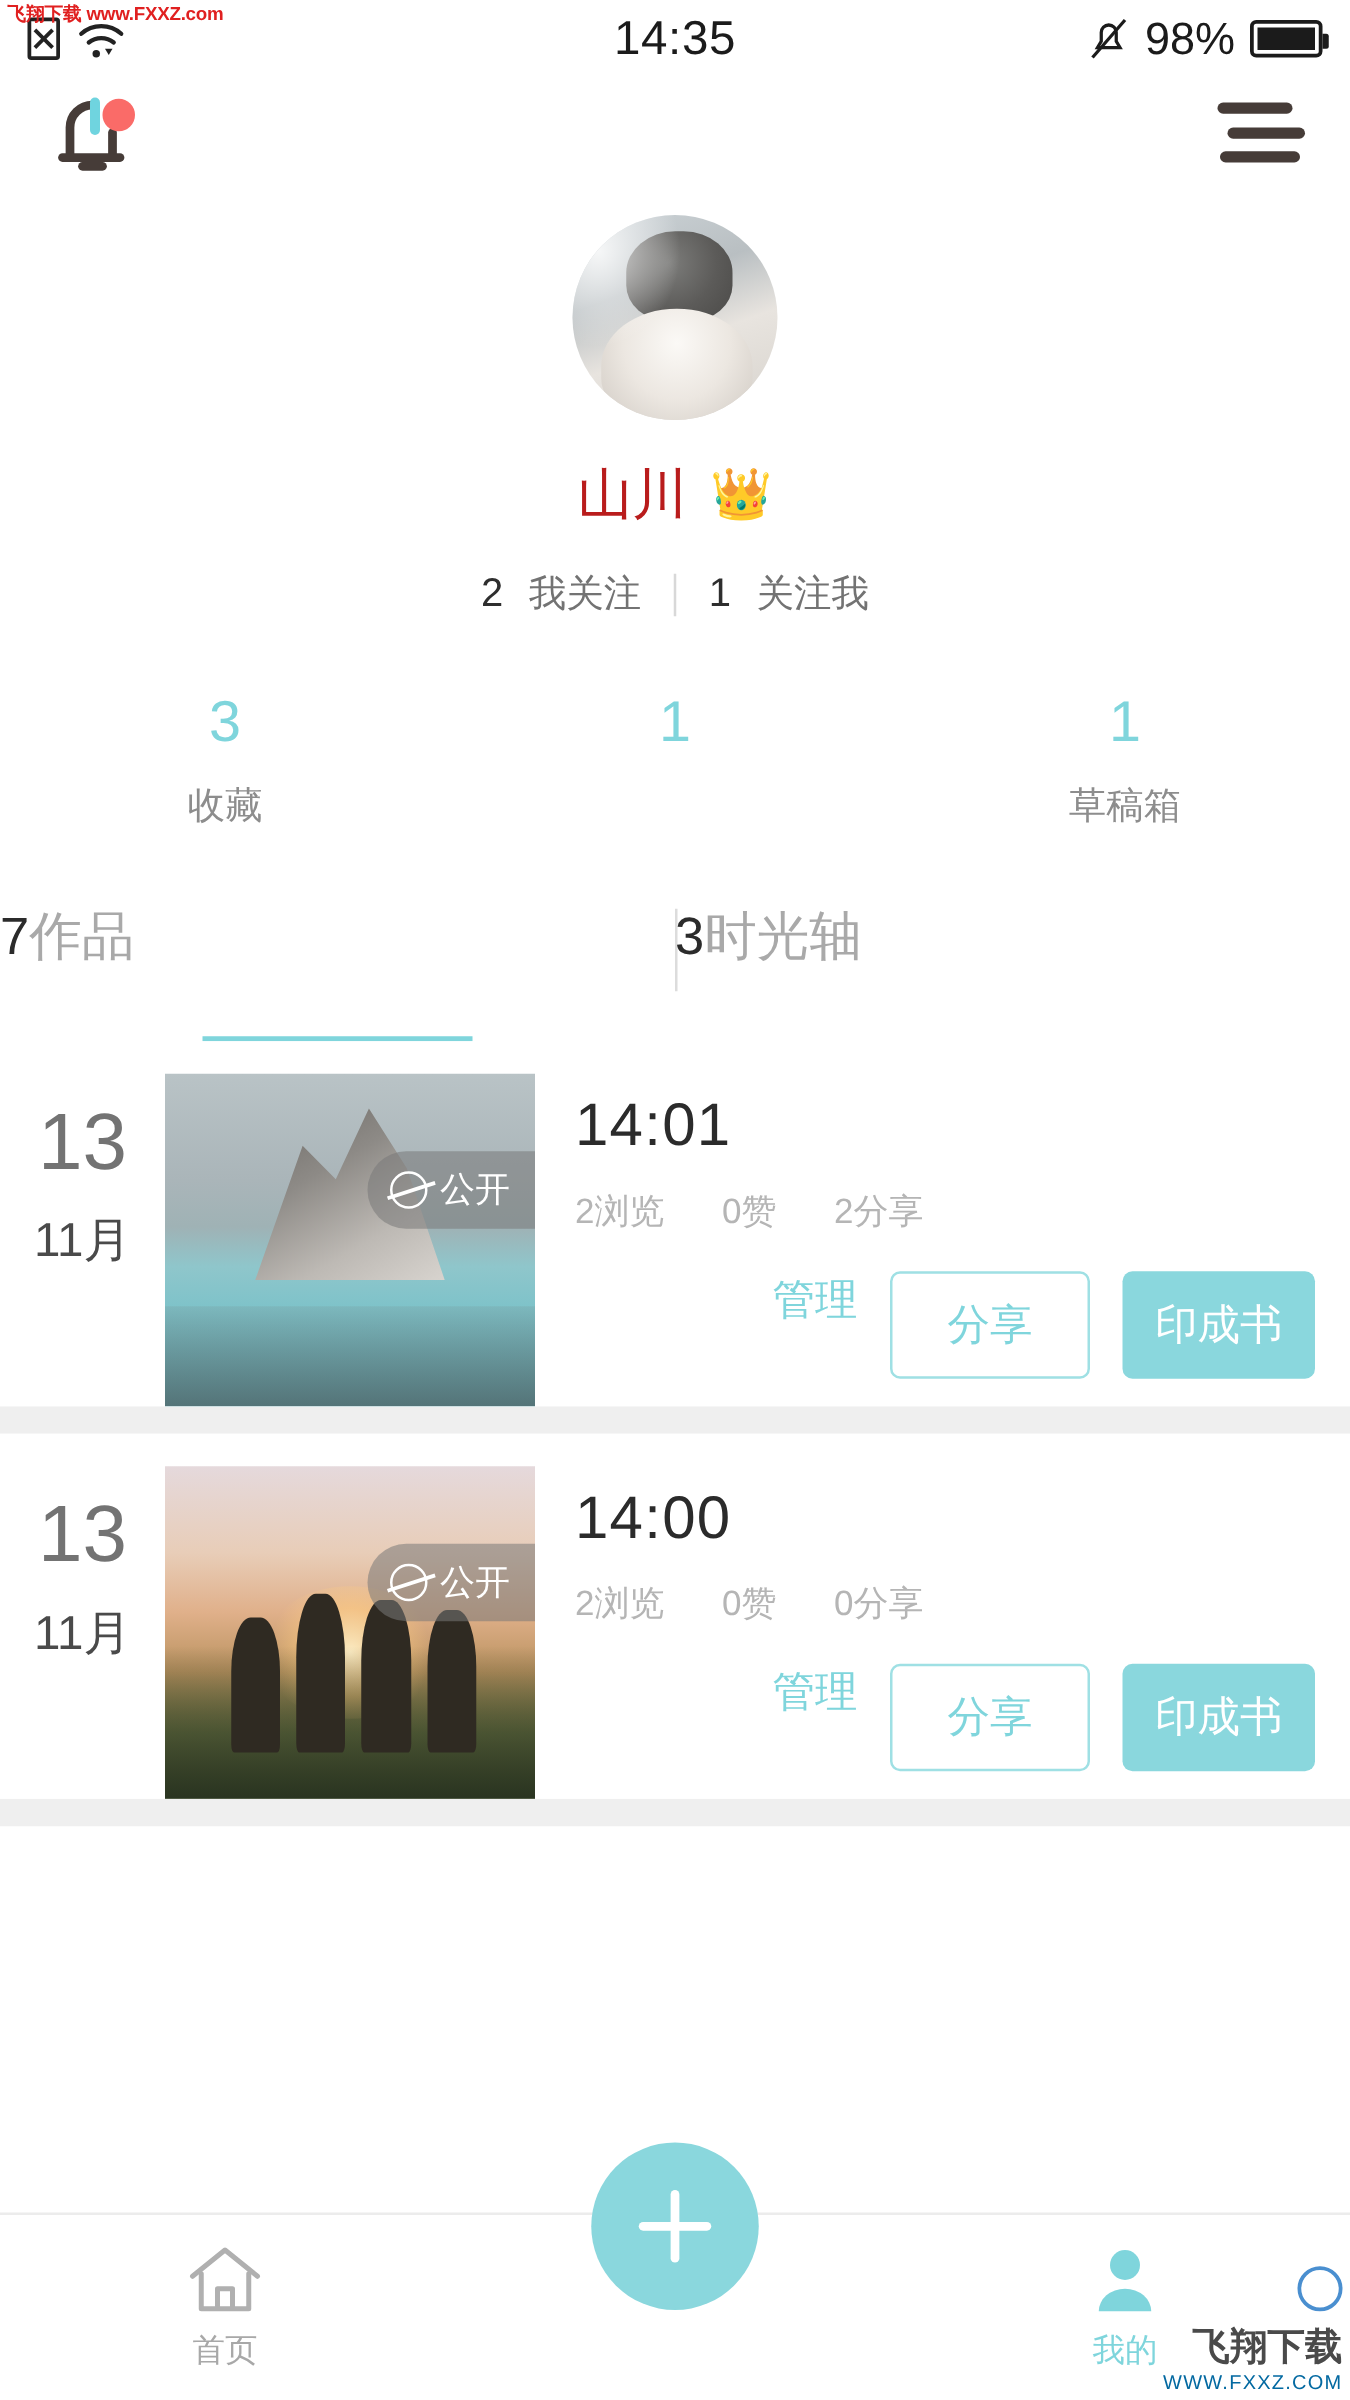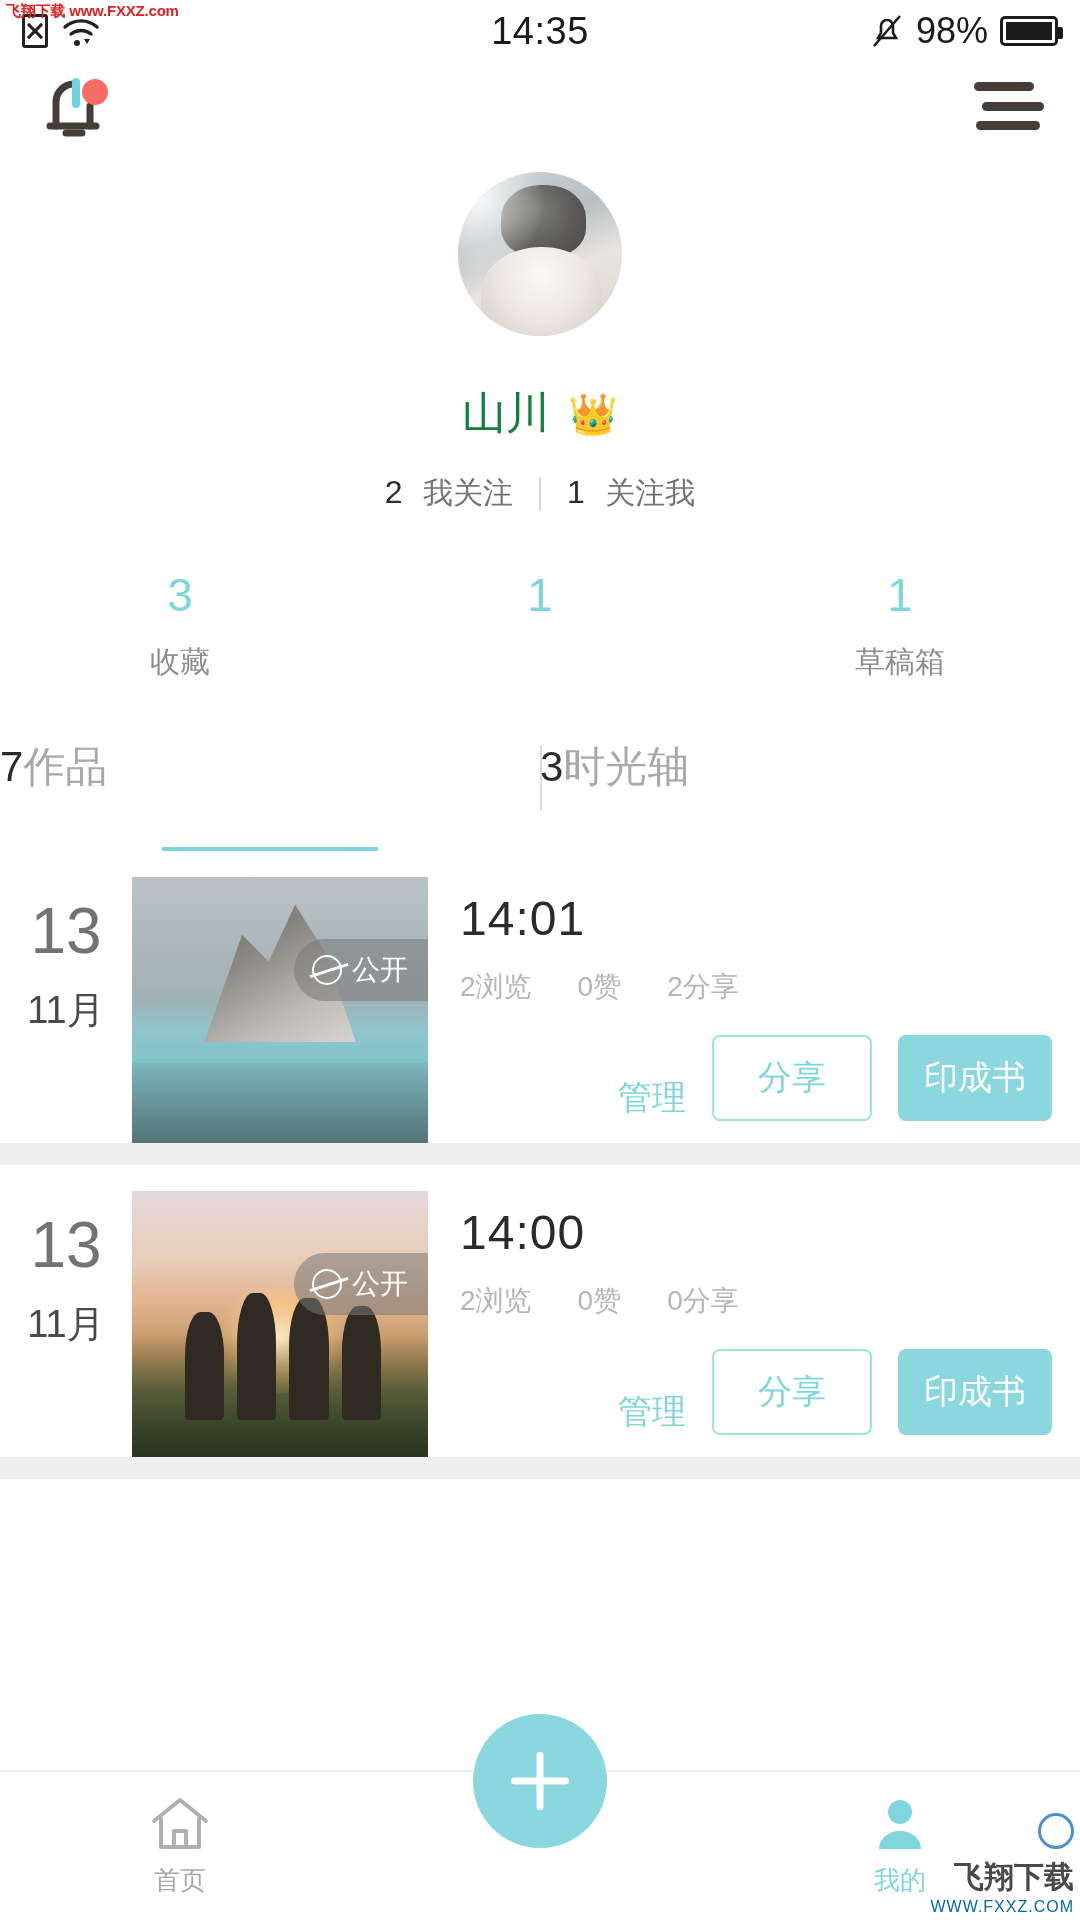--- a/index.html
+++ b/index.html
@@ -49,21 +49,21 @@
     background:linear-gradient(160deg,#cdd4d8 0%,#b9bfc2 35%,#e8e4df 60%,#d6d2cc 100%); }
   .avatar .cat{ position:absolute; inset:0; }
   .avatar .cat:before{ content:""; position:absolute; left:26%; top:8%;
     width:52%; height:44%; border-radius:46% 46% 40% 40%;
     background:radial-gradient(circle at 40% 35%,#7d7d7b 0%,#5c5b59 55%,#4a4947 100%); }
   .avatar .cat:after{ content:""; position:absolute; left:14%; top:46%;
     width:74%; height:56%; border-radius:50% 50% 40% 40%;
     background:radial-gradient(ellipse at 50% 30%,#fbf9f6 0%,#ece7e1 50%,#cfc9c2 100%); }
   .avatar .glow{ position:absolute; left:-6%; top:-4%; width:62%; height:72%;
     background:radial-gradient(ellipse at 30% 30%,rgba(255,255,255,.85),rgba(255,255,255,0) 65%); }
-  .uname{ margin-top:48px; font-size:44px; color:#15803d; display:flex;
+  .uname{ margin-top:30px; font-size:44px; color:#b91c1c; display:flex;
     align-items:center; justify-content:center; gap:18px; }
   .crown{ font-size:40px; line-height:1; }
   .follow{ margin-top:30px; font-size:30px; color:#8d8d8d;
     display:flex; align-items:center; justify-content:center; gap:0; }
   .follow .num{ color:#2e2e2e; font-size:32px; }
   .follow .lbl{ color:#737373; margin-left:12px; }
   .follow .sep{ width:2px; height:34px; background:#d8d8d8; margin:0 26px; }
 
   
   .stats{ display:flex; margin-top:58px; }
@@ -116,21 +116,21 @@
     gap:10px; background:rgba(120,120,120,.55); color:#fff; font-size:28px;
     padding:12px 20px 12px 18px; border-radius:34px 0 0 34px; z-index:3;justify-content:space-between; }
   .globe{ width:30px; height:30px; border:2.5px solid #fff; border-radius:50%;
     position:relative; flex:none; }
   .globe:before{ content:""; position:absolute; left:-5px; top:12px; width:40px;
     height:2.5px; background:#fff; transform:rotate(-18deg); }
   .info{ flex:1; padding-left:32px; padding-top:14px; position:relative; }
   .time{ font-size:48px; color:#2b2b2b; font-weight:300; letter-spacing:1px; }
   .metrics{ margin-top:22px; display:flex; gap:46px; font-size:28px; color:#b5b5b5; }
   .actions{ position:absolute; right:28px; bottom:22px; display:flex;
-    align-items:flex-end; gap:26px;margin-top:48px; }
+    align-items:flex-start; gap:26px;margin-top:48px; }
   .btn-text{ font-size:34px; color:#7fd5dc; }
   .btn-outline{ font-size:34px; color:#7fd5dc; border:2px solid #9fe0e4;
     border-radius:8px; padding:18px 44px; background:#fff; }
   .btn-fill{ font-size:34px; color:#fff; background:#8ad7dd; border-radius:8px;
     padding:20px 26px; }
 
   
   .bottombar{ position:absolute; left:0; bottom:0; width:1080px; height:150px;
     background:#fff; border-top:2px solid #ececec; display:flex; }
   .navitem{ flex:1; display:flex; flex-direction:column; align-items:center;

